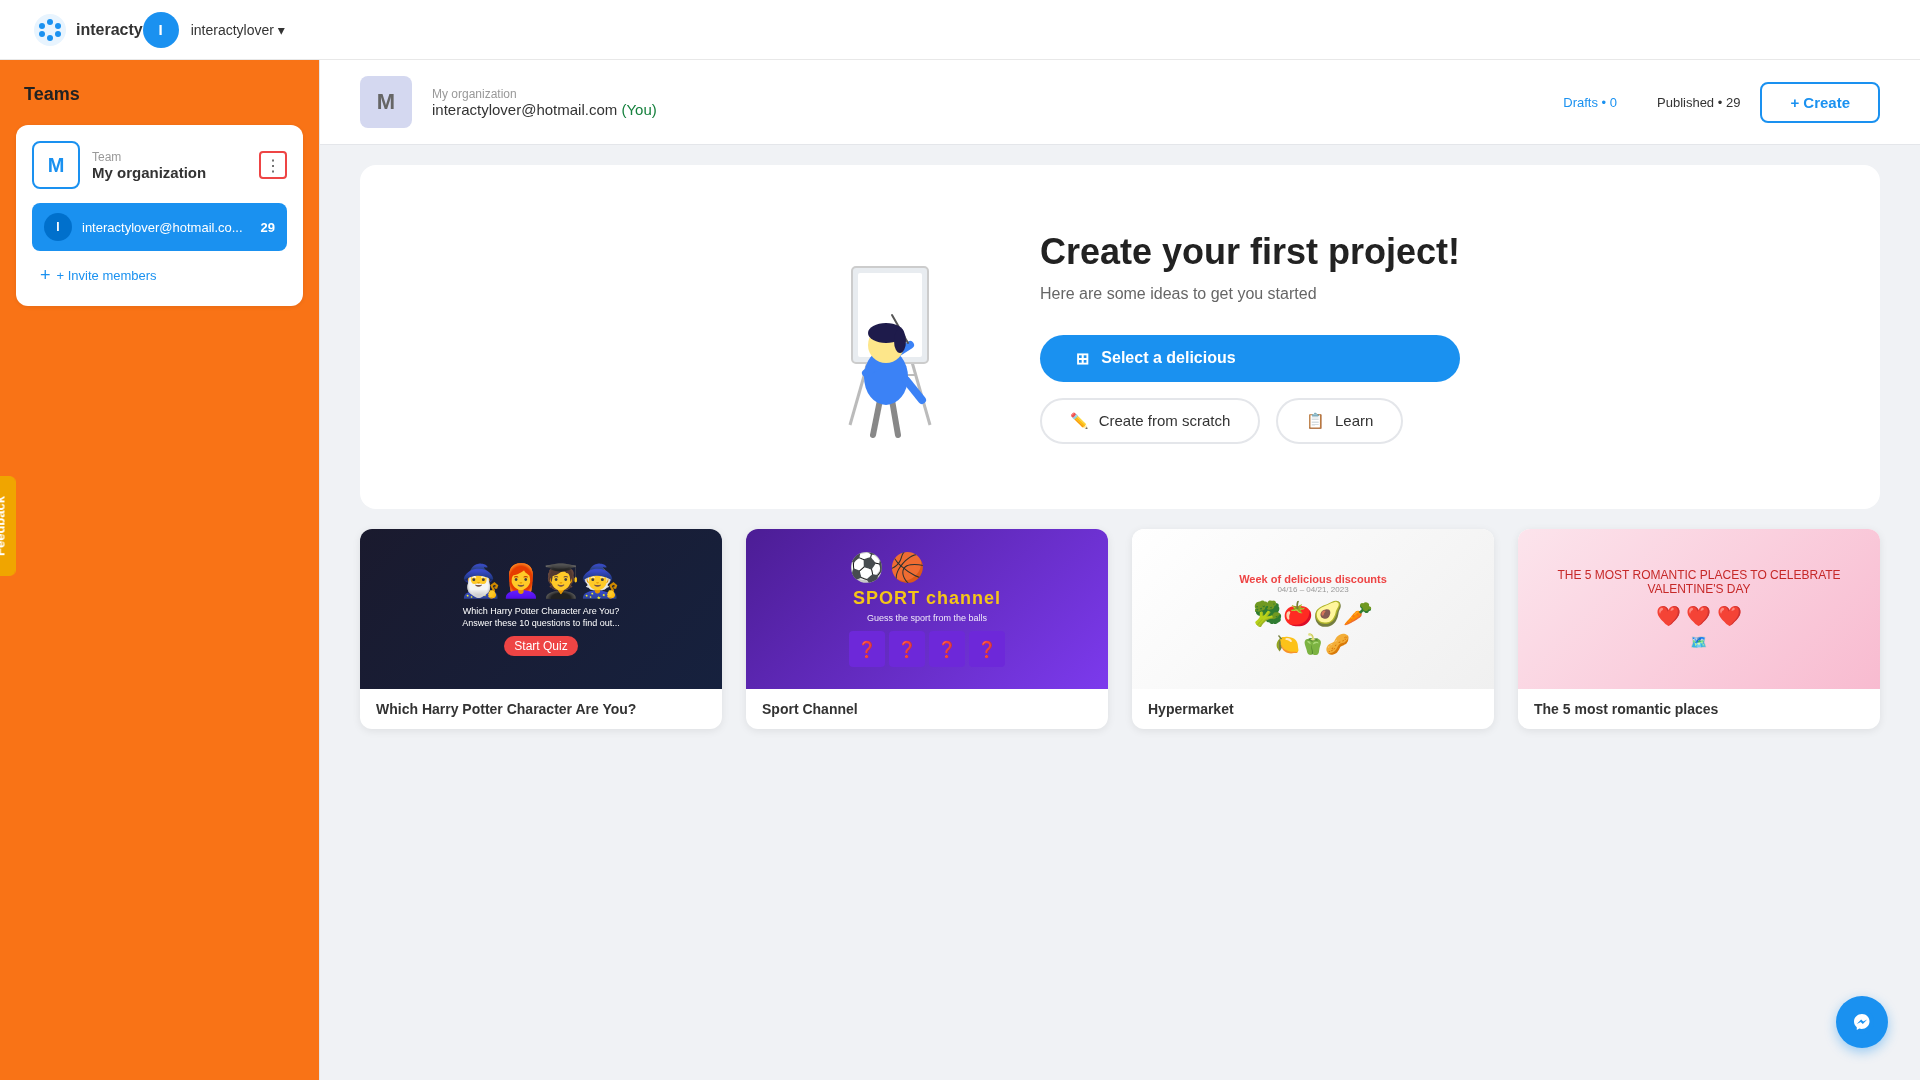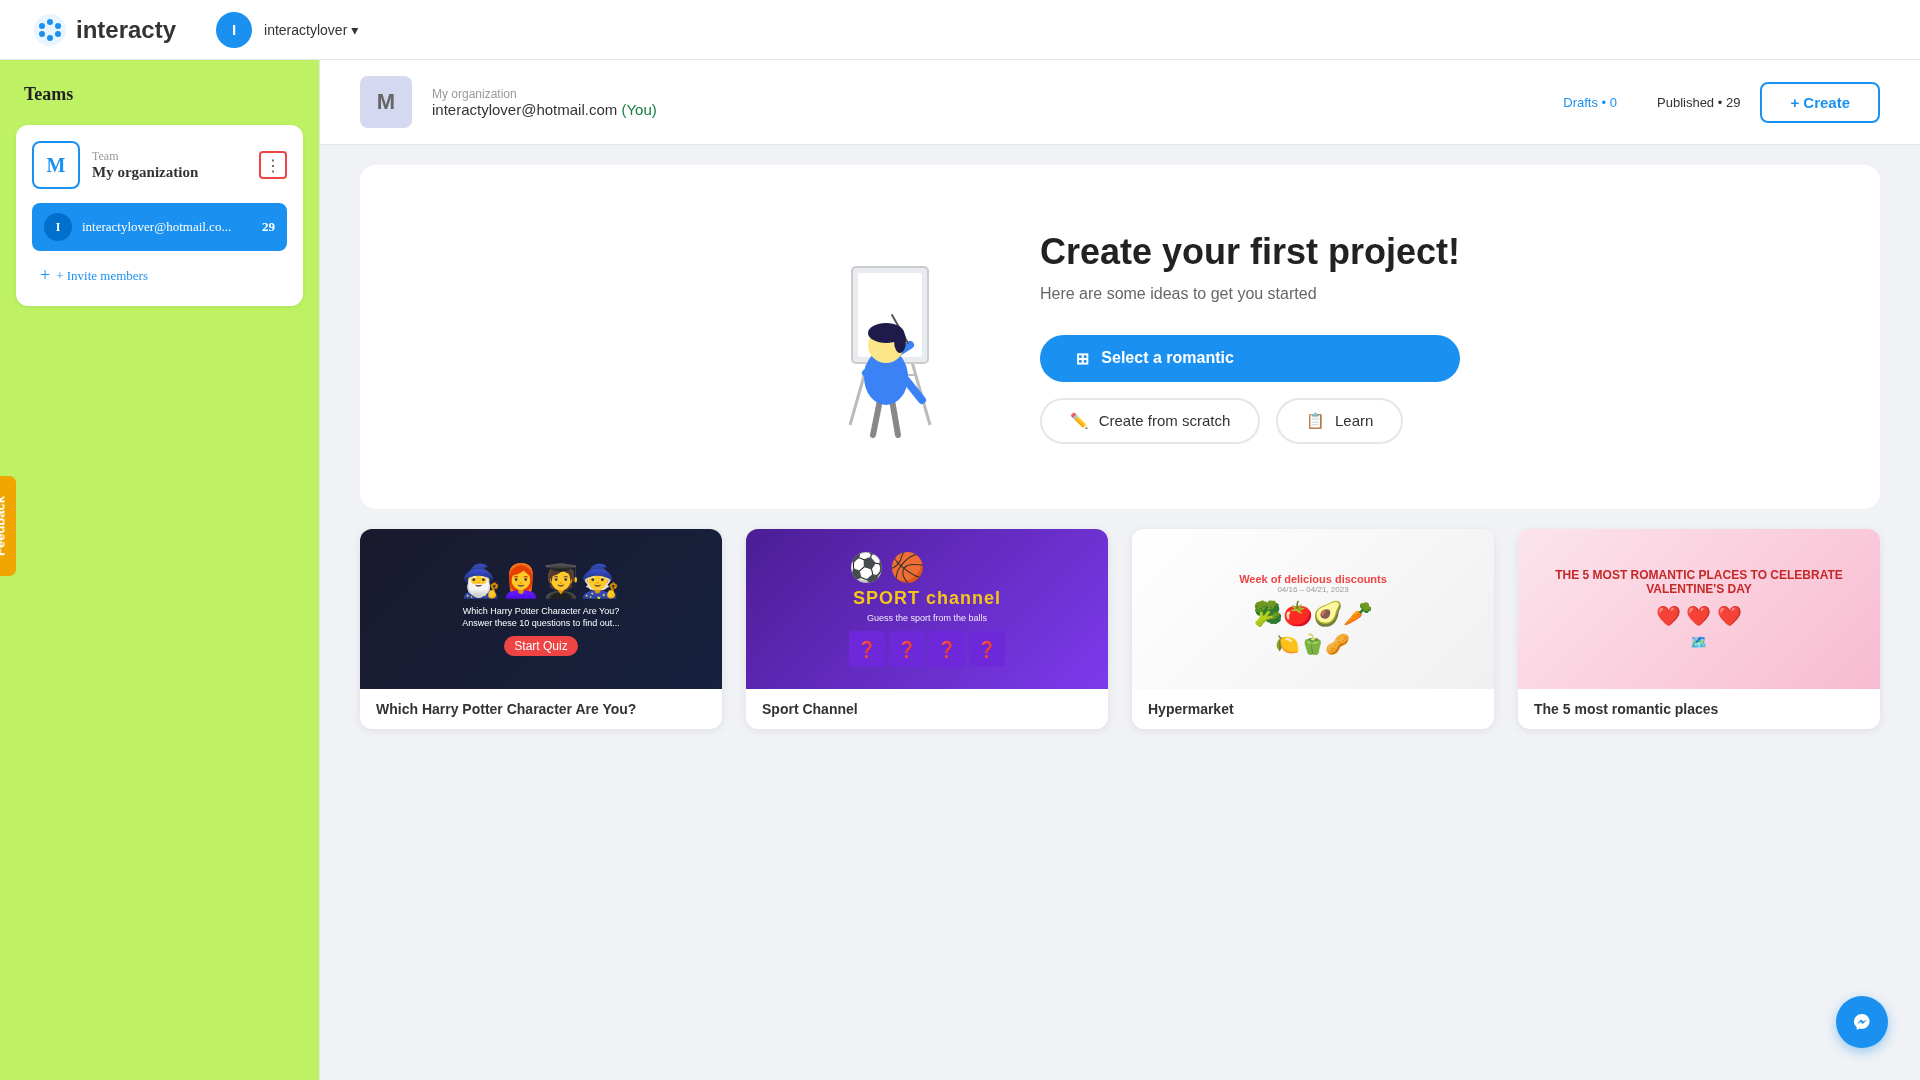--- a/index.html
+++ b/index.html
@@ -14,24 +14,23 @@
       height: 60px;
       border-bottom: 1px solid #e8e8e8;
       position: fixed;
       top: 0; left: 0; right: 0;
       z-index: 100;
     }
     .navbar-logo {
       display: flex;
       align-items: center;
       gap: 8px;
-      font-size: 24px;
+      font-size: 16px;
       font-weight: 700;
       color: #333;
-      margin-right: 40px;
     }
     .logo-icon {
       width: 36px;
       height: 36px;
     }
     .nav-links {
       display: flex;
       gap: 32px;
       flex: 1;
     }
@@ -77,24 +76,23 @@
     .main-layout {
       display: flex;
       margin-top: 60px;
       min-height: calc(1080px - 60px);
     }
 
     
     .sidebar {
       width: 320px;
       min-width: 320px;
-      background: #bef264;
+      background: #f97316;
       padding: 24px 16px;
       border-right: 1px solid #e4e6ea;
-      font-family: Liberation Serif, serif;
     }
     .sidebar-title {
       font-size: 18px;
       font-weight: 700;
       color: #222;
       margin-bottom: 20px;
       padding-left: 8px;
     }
     .team-card {
       background: white;
@@ -483,21 +481,21 @@
     }
 
     .thumb-romantic-inner {
       text-align: center;
       font-size: 11px;
       color: #c62828;
       padding: 8px;
     }
     .romantic-title {
       font-size: 12px;
-      font-weight: 700;
+      font-weight: 400;
       color: #c62828;
       margin-bottom: 8px;
     }
     .hearts-map {
       font-size: 20px;
     }
   </style>
 </head>
 <body>
 
@@ -610,21 +608,21 @@
           <ellipse cx="120" cy="116" rx="6" ry="12" fill="#1e1b4b"></ellipse>
         </svg>
       </div>
 
       <div class="hero-text">
         <h1>Create your first project!</h1>
         <p>Here are some ideas to get you started</p>
         <div class="hero-actions">
           <button class="btn-primary">
             <span>⊞</span>
-            <span>Select a romantic</span>
+            <span>Select a delicious</span>
           </button>
           <div class="btn-secondary-group">
             <button class="btn-secondary">
               <span>✏️</span>
               <span>Create from scratch</span>
             </button>
             <button class="btn-secondary">
               <span>📋</span>
               <span>Learn</span>
             </button>

